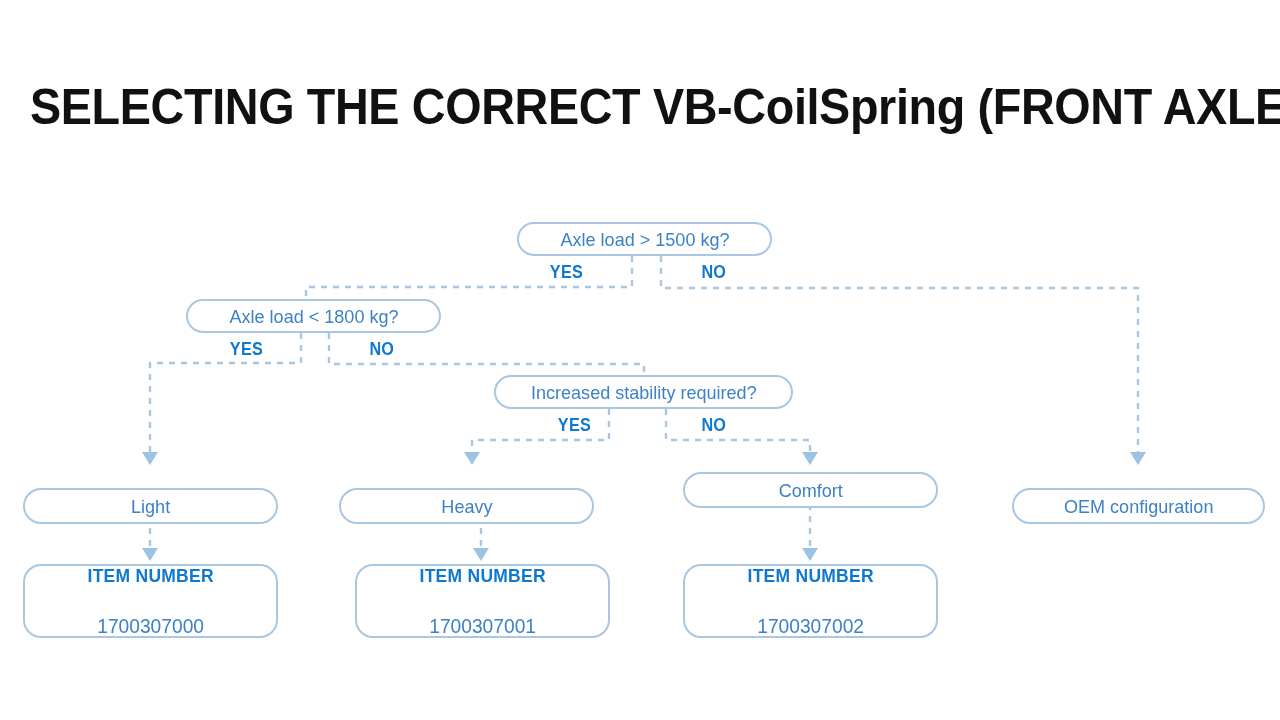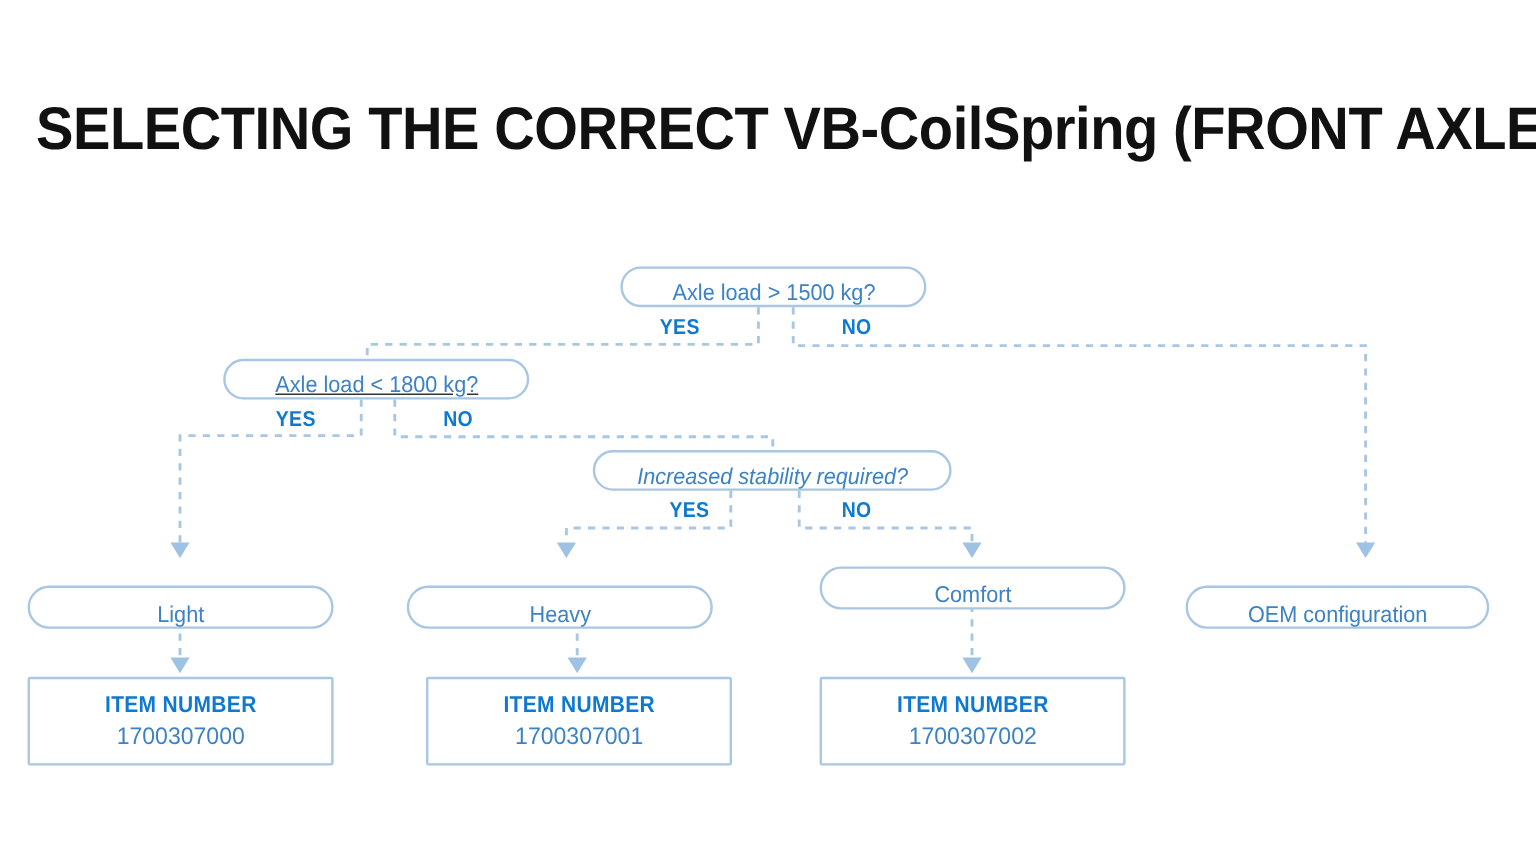--- a/index.html
+++ b/index.html
@@ -44,21 +44,21 @@
     width: 1280px;
     height: 720px;
     pointer-events: none;
   }
   .node {
     position: absolute;
     box-sizing: border-box;
     background: #ffffff;
     border: 2px solid #a9c6e2;
     display: flex;
-    align-items: flex-end;
+    align-items: center;
     justify-content: center;
     text-align: center;
   }
   .node.decision {
     border-radius: 999px;
     height: 34px;
   }
   .node.result {
     border-radius: 999px;
     height: 36px;
@@ -83,26 +83,26 @@
     line-height: 1;
     letter-spacing: 0.3px;
     white-space: nowrap;
     transform: scaleX(0.9);
   }
   .item-box {
     position: absolute;
     box-sizing: border-box;
     background: #ffffff;
     border: 2px solid #a9c6e2;
-    border-radius: 2px;
+    border-radius: 18px;
     height: 74px;
     display: flex;
     flex-direction: column;
     align-items: center;
-    justify-content: center;
+    justify-content: space-between;
     gap: 7px;
   }
   .item-caption {
     color: #0e79cf;
     font-family: "Liberation Sans Narrow", "Liberation Sans", sans-serif;
     font-weight: 700;
     font-size: 19px;
     line-height: 1;
     letter-spacing: 0.3px;
     white-space: nowrap;
@@ -139,42 +139,42 @@
       <path d="M 481 504 L 481 548" fill="none" stroke="#a9c6e2" stroke-width="2.4" stroke-dasharray="6 6" stroke-linecap="butt"></path>
       <polygon points="473,548 489,548 481,561" fill="#9dc2e3"></polygon>
       <path d="M 810 504 L 810 548" fill="none" stroke="#a9c6e2" stroke-width="2.4" stroke-dasharray="6 6" stroke-linecap="butt"></path>
       <polygon points="802,548 818,548 810,561" fill="#9dc2e3"></polygon>
     </svg>
 
   <div id="nodes-layer">
       <div class="node decision" style="left: 517px; top: 222px; width: 255px;">
         <span class="node-label">Axle load &gt; 1500 kg?</span>
       </div>
-      <div class="node decision" style="left: 186px; top: 299px; width: 255px; text-decoration: underline;">
+      <div class="node decision" style="left: 186px; top: 299px; width: 255px;">
         <span class="node-label">Axle load &lt; 1800 kg?</span>
       </div>
-      <div class="node decision" style="left: 494px; top: 375px; width: 299px; font-style: italic;">
+      <div class="node decision" style="left: 494px; top: 375px; width: 299px;">
         <span class="node-label">Increased stability required?</span>
       </div>
       <div class="branch" style="left: 548px; top: 263px;">YES</div>
       <div class="branch" style="left: 700px; top: 263px;">NO</div>
       <div class="branch" style="left: 228px; top: 340px;">YES</div>
       <div class="branch" style="left: 368px; top: 340px;">NO</div>
       <div class="branch" style="left: 556px; top: 416px;">YES</div>
       <div class="branch" style="left: 700px; top: 416px;">NO</div>
       <div class="node result" style="left: 23px; top: 468px; width: 255px;">
         <span class="node-label">Light</span>
       </div>
       <div class="node result" style="left: 339px; top: 468px; width: 255px;">
         <span class="node-label">Heavy</span>
       </div>
       <div class="node result" style="left: 683px; top: 452px; width: 255px;">
         <span class="node-label">Comfort</span>
       </div>
-      <div class="node result" style="left: 988px; top: 468px; width: 253px;">
+      <div class="node result" style="left: 1012px; top: 468px; width: 253px;">
         <span class="node-label">OEM configuration</span>
       </div>
       <div class="item-box" style="left: 23px; top: 564px; width: 255px;">
         <div class="item-caption">ITEM NUMBER</div>
         <div class="item-number">1700307000</div>
       </div>
       <div class="item-box" style="left: 355px; top: 564px; width: 255px;">
         <div class="item-caption">ITEM NUMBER</div>
         <div class="item-number">1700307001</div>
       </div>

